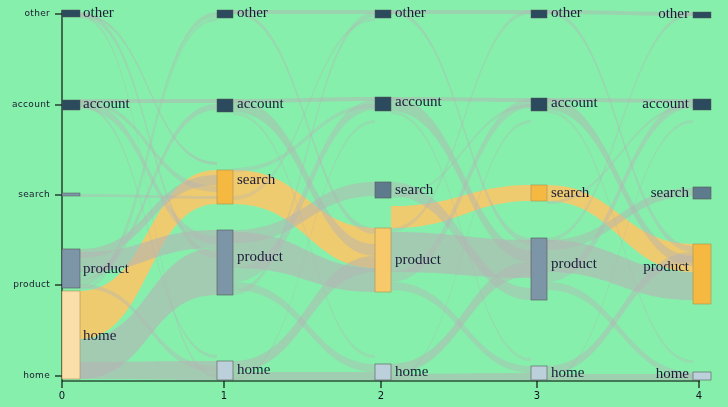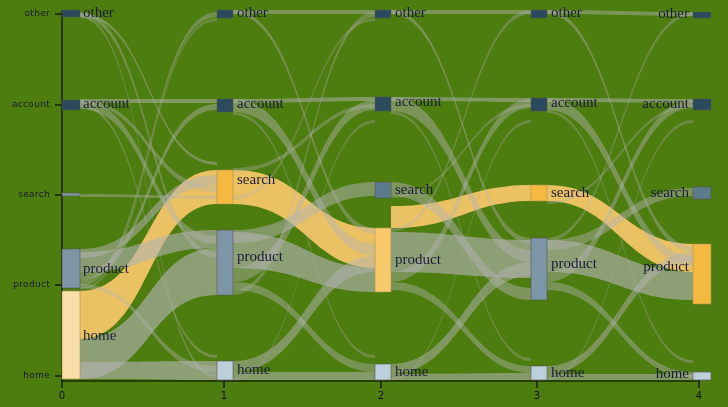--- a/index.html
+++ b/index.html
@@ -1,19 +1,19 @@
 <!DOCTYPE html>
 <html><head>
 <meta charset="utf-8">
 <style>
   html,body{margin:0;padding:0;background:#ffffff;}
   #stage{
     position:relative;
     width:728px;height:407px;
-    background:#4d7c0f;
+    background:#86efac;
     font-family:"Liberation Serif", serif;
     overflow:hidden;
   }
   #svg{position:absolute;left:0;top:0;width:728px;height:407px;}
   .axis-label{
     position:absolute;
     font-family:"DejaVu Sans", sans-serif;
     font-size:9px;
     color:#1a1a2e;
     white-space:nowrap;

